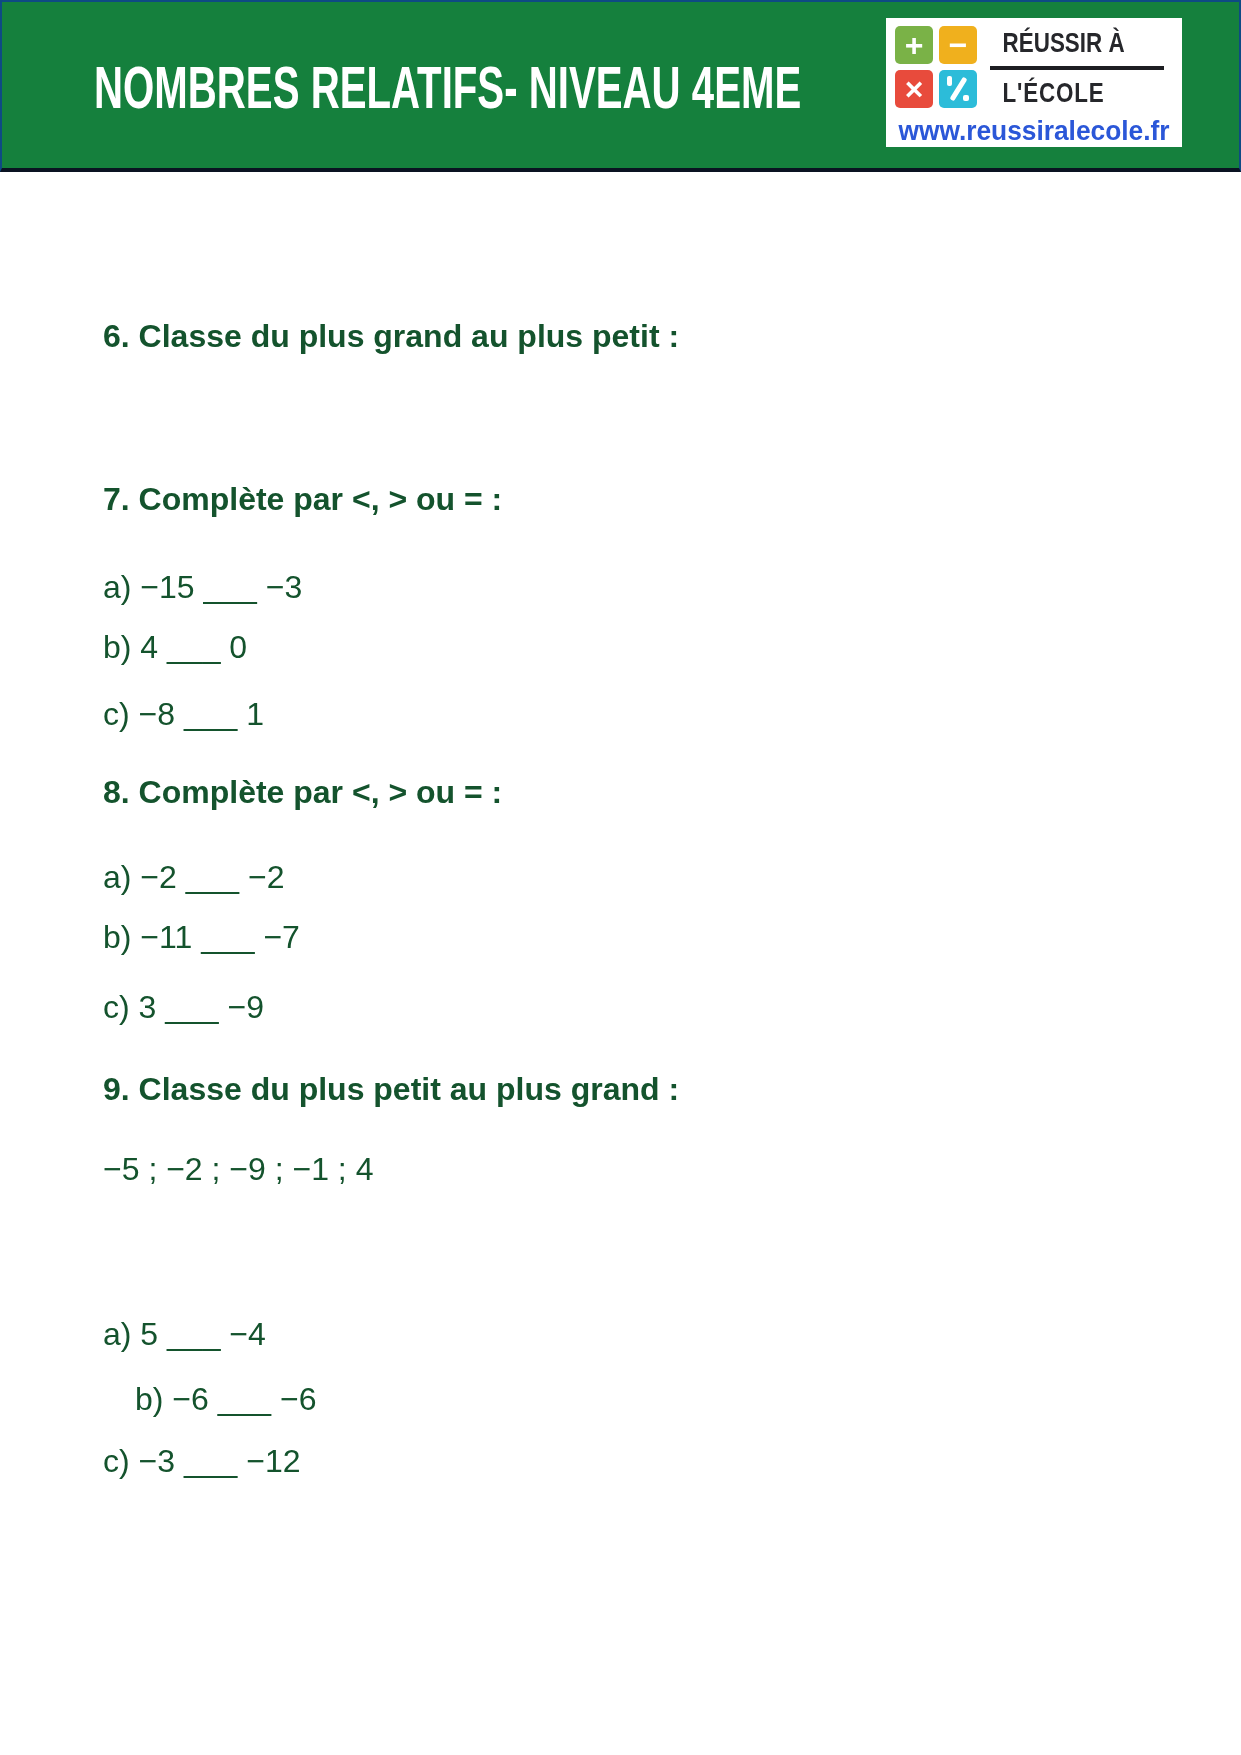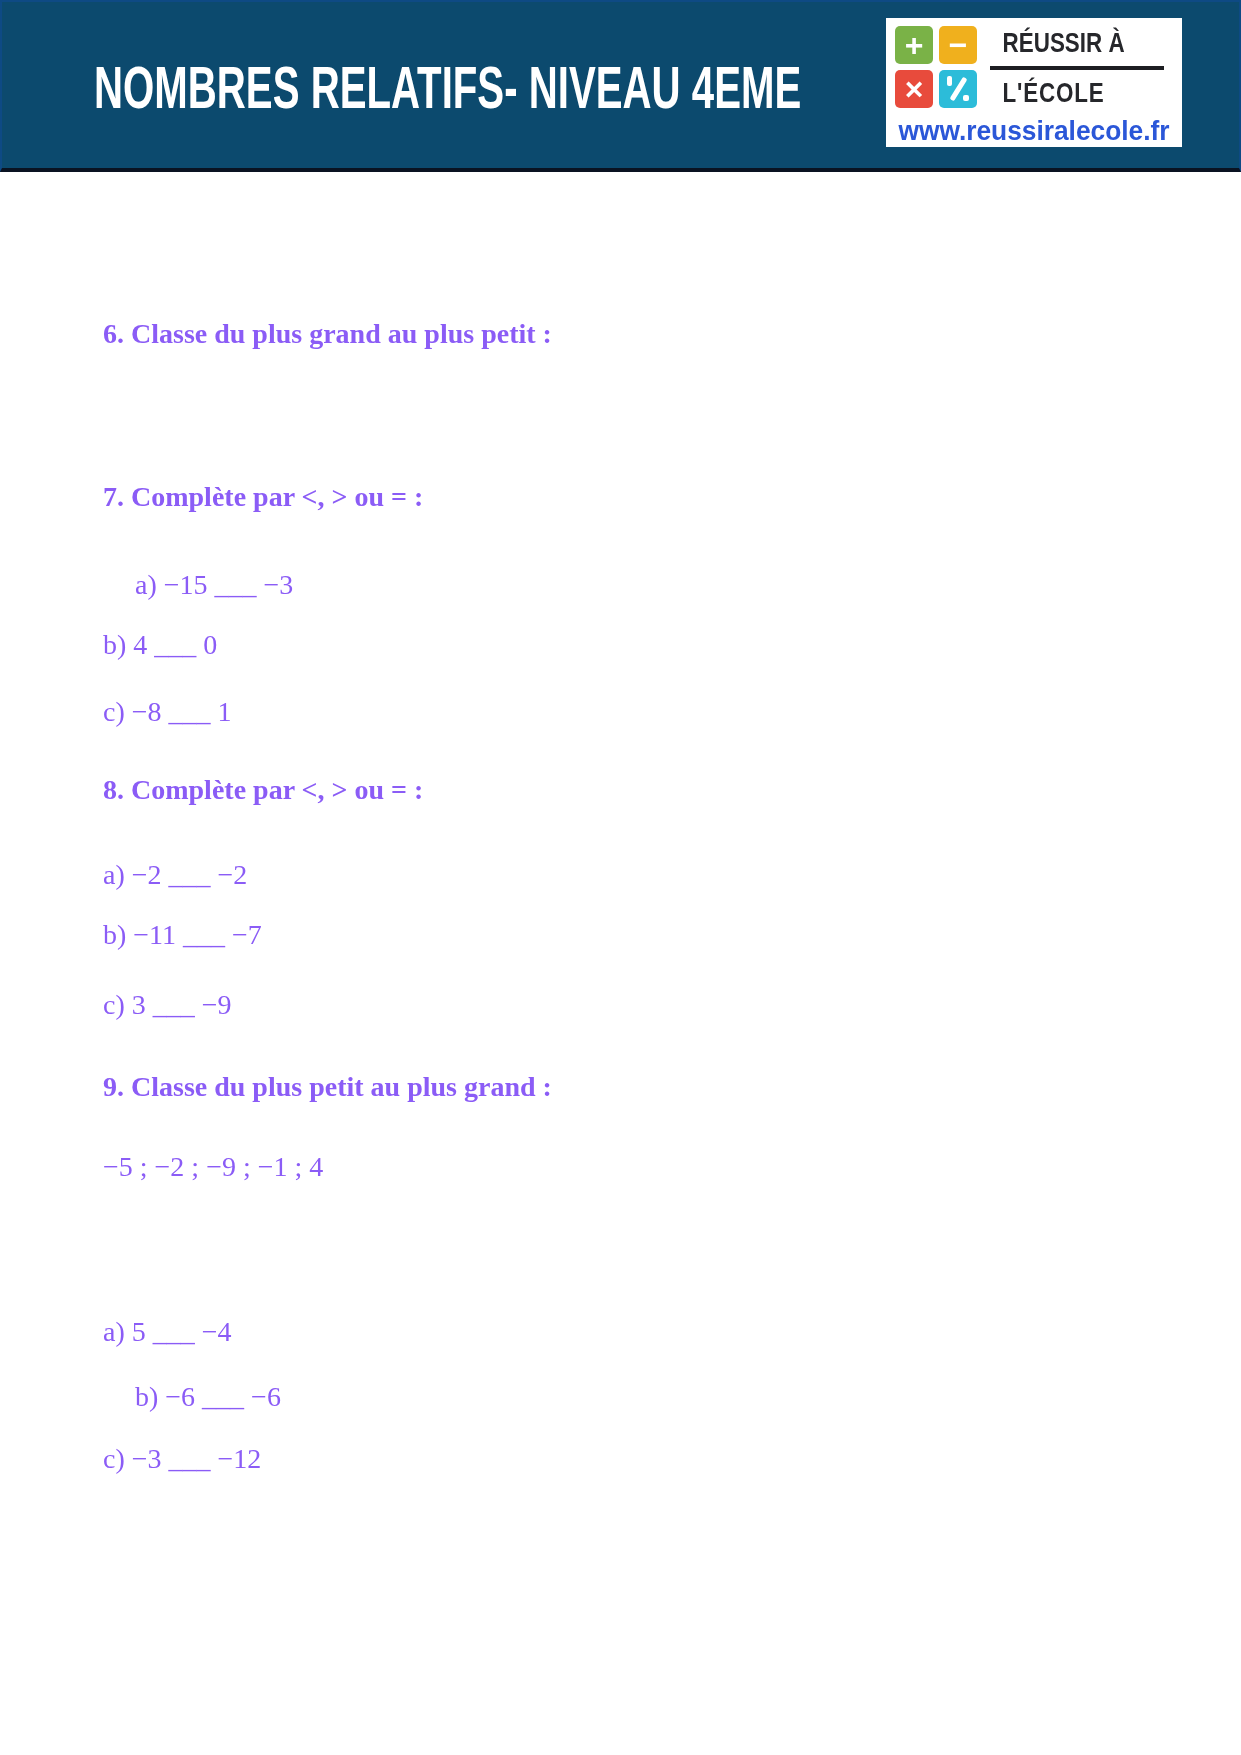--- a/index.html
+++ b/index.html
@@ -5,21 +5,21 @@
   html,body { margin:0; padding:0; background:#ffffff; }
   .page {
     position:relative; width:1241px; height:1755px;
     background:#ffffff; overflow:hidden;
     font-family:"Liberation Sans", sans-serif;
   }
 
   
   .banner {
     position:absolute; left:0; top:0; width:1241px; height:172px;
-    background:#0c4a6e; box-sizing:border-box;
+    background:#15803d; box-sizing:border-box;
     border-top:2px solid #0e4a84;
     border-left:2px solid #0e4a84;
     border-right:2px solid #0e4a84;
     border-bottom:4px solid #0a1322;
   }
   .banner-title {
     position:absolute; left:92px; top:56px;
     color:#ffffff; font-size:60px; font-weight:bold; line-height:1;
     white-space:nowrap; transform:scaleX(0.67); transform-origin:left top;
   }
@@ -57,26 +57,26 @@
   .logo-line2 { font-size:28px; line-height:1.1; transform:scaleX(0.8); transform-origin:center; white-space:nowrap; letter-spacing:1px; }
   .logo-url {
     position:absolute; left:0; bottom:2px; width:100%; text-align:center;
     color:#2b57d8; font-weight:bold; font-size:28px; line-height:1.05;
     transform:scaleX(0.94); transform-origin:center; white-space:nowrap;
   }
 
   
   .line {
     position:absolute; left:103px;
-    font-size:28px; line-height:1.15; color:#8b5cf6; white-space:nowrap;font-family:Liberation Serif, serif;
+    font-size:32px; line-height:1.15; color:#14532d; white-space:nowrap;
   }
   .line.heading { font-weight:bold; }
 
   .t-h6  { top:318px; }  .t-l6  { top:398px; }
-  .t-h7  { top:481px;text-align:center; }  .t-a7  { top:569px;margin-left:32px; } .t-b7 { top:629px; } .t-c7 { top:696px; }
+  .t-h7  { top:481px;text-align:center; }  .t-a7  { top:569px; } .t-b7 { top:629px; } .t-c7 { top:696px; }
   .t-h8  { top:774px; }  .t-a8  { top:859px; } .t-b8 { top:919px; } .t-c8 { top:989px; }
   .t-h9  { top:1071px; } .t-l9  { top:1151px; }
   .t-h10 { top:1231px; } .t-a10 { top:1316px; } .t-b10 { top:1381px;margin-left:32px; } .t-c10 { top:1443px; }
 </style>
 </head>
 <body>
 
 <div class="page">
 
   <div class="banner">

